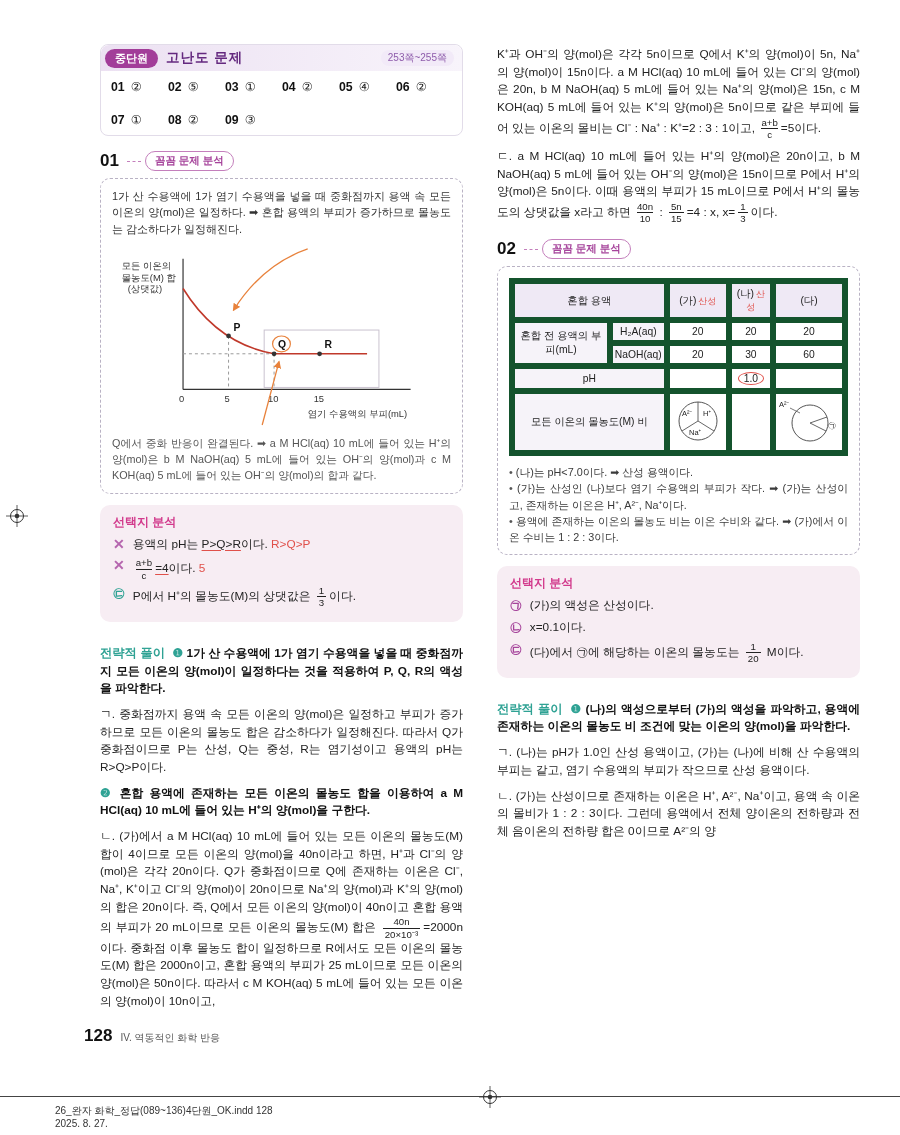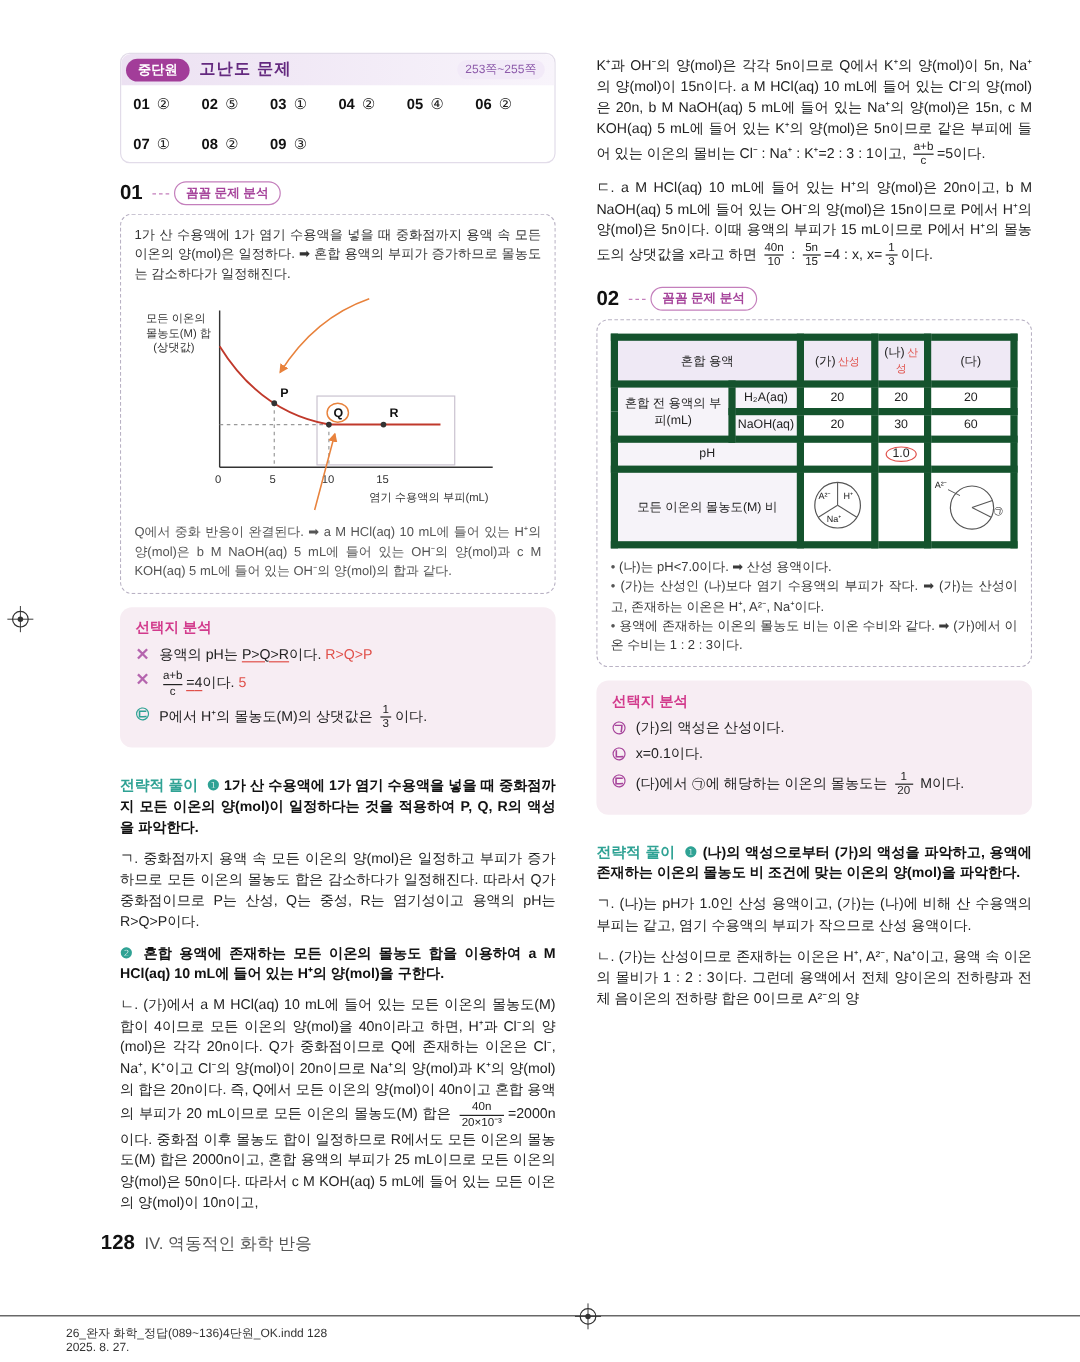--- a/index.html
+++ b/index.html
@@ -71,21 +71,21 @@
   .mix-table .lbl { background:#f6f3f9; }
   .red-note { color:#e0504a; font-size:9px; margin-left:2px; }
   .circ-red { border:1.2px solid #e0504a; border-radius:50%; padding:0 5px; display:inline-block; }
   .bullets { margin:8px 0 0; padding:0; list-style:none; font-size:10.8px; color:#3a3a3a; line-height:1.5; }
   .bullets li { text-align:justify; }
   .bullets li::before { content:"• "; color:#555; }
 
   
   .page-footer { position:absolute; left:84px; top:1026px; display:flex; align-items:baseline; gap:8px; }
   .page-num { font-size:17px; font-weight:800; color:#111; }
-  .chapter { font-size:14px; color:#555; }
+  .chapter { font-size:10px; color:#555; }
   .print-rule { position:absolute; left:0; right:0; top:1096px; border-top:1px solid #444; }
   .print-footer { position:absolute; left:55px; right:55px; top:1104px; display:flex;
     justify-content:space-between; font-size:10px; color:#333;flex-direction:column; }
   .regmark { position:absolute; }
   .regmark-left { left:6px; top:505px; }
   .regmark-bottom { left:479px; top:1086px; }
 </style>
 </head>
 <body>
 

